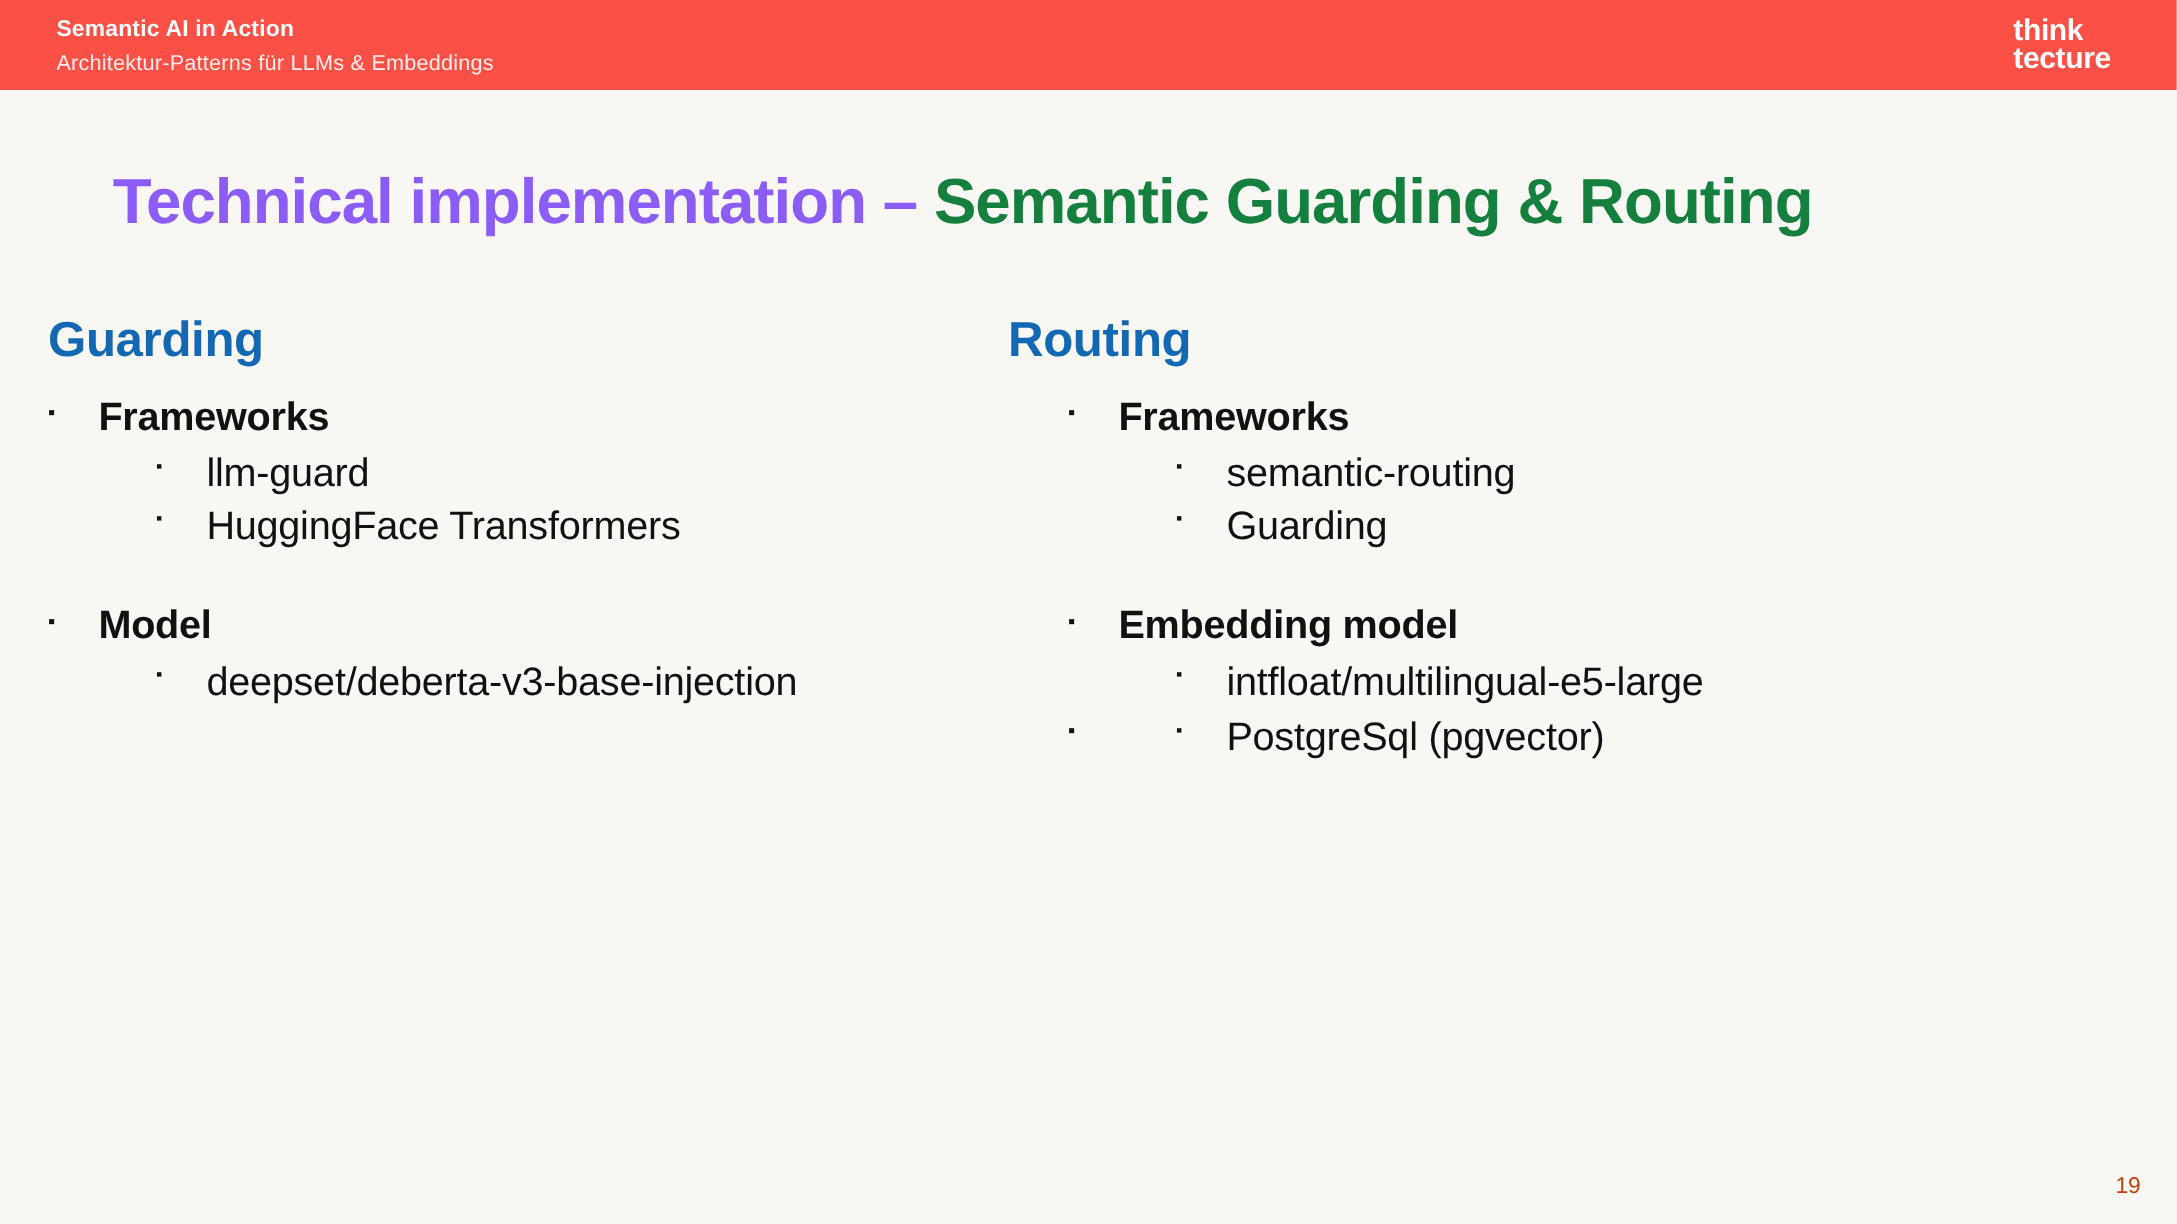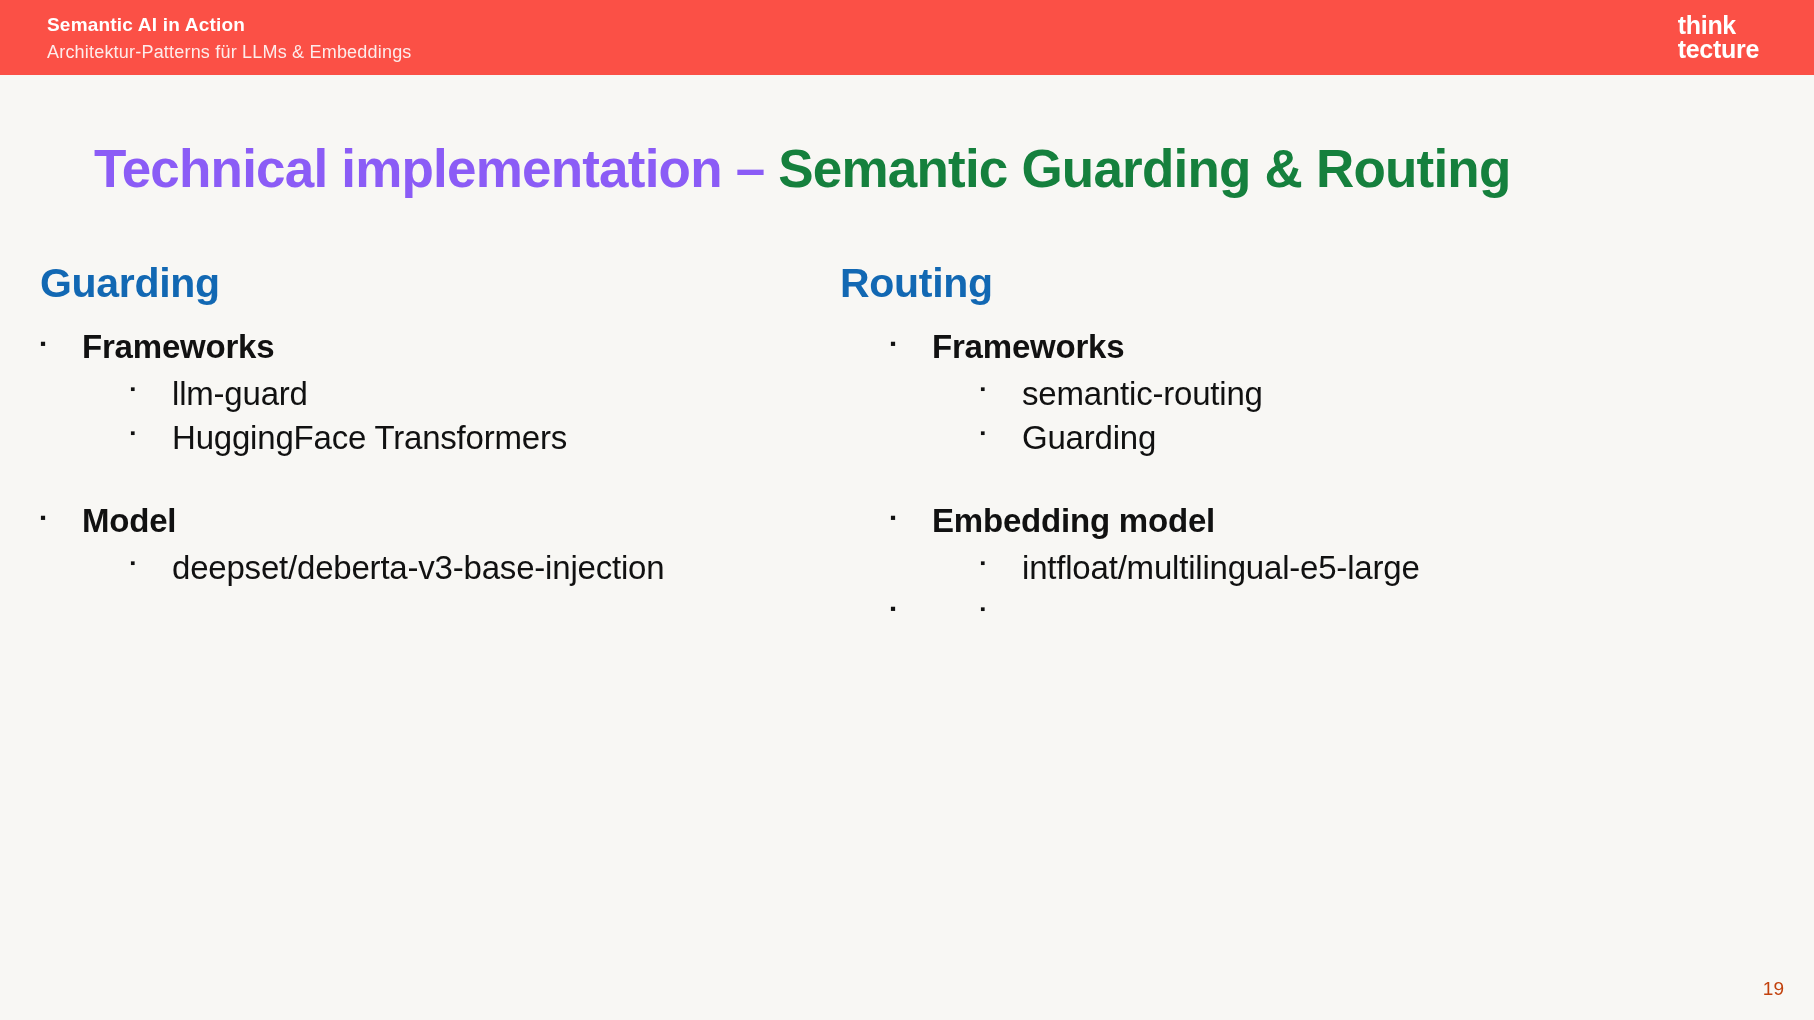--- a/index.html
+++ b/index.html
@@ -227,18 +227,19 @@
         </li>
         <li class="bullet lvl2">
           <span class="bullet-mark">▪</span>
           <span class="bullet-text">intfloat/multilingual-e5-large</span>
         </li>
         <li class="bullet lvl1">
           <span class="bullet-mark">▪</span>
         </li>
         <li class="bullet lvl2">
           <span class="bullet-mark">▪</span>
+          <span class="bullet-text">PostgreSql (pgvector)</span>
         </li>
       </ul>
   </div>
 </div>
 
 <div class="page-number">19</div>
 
 </body></html>

